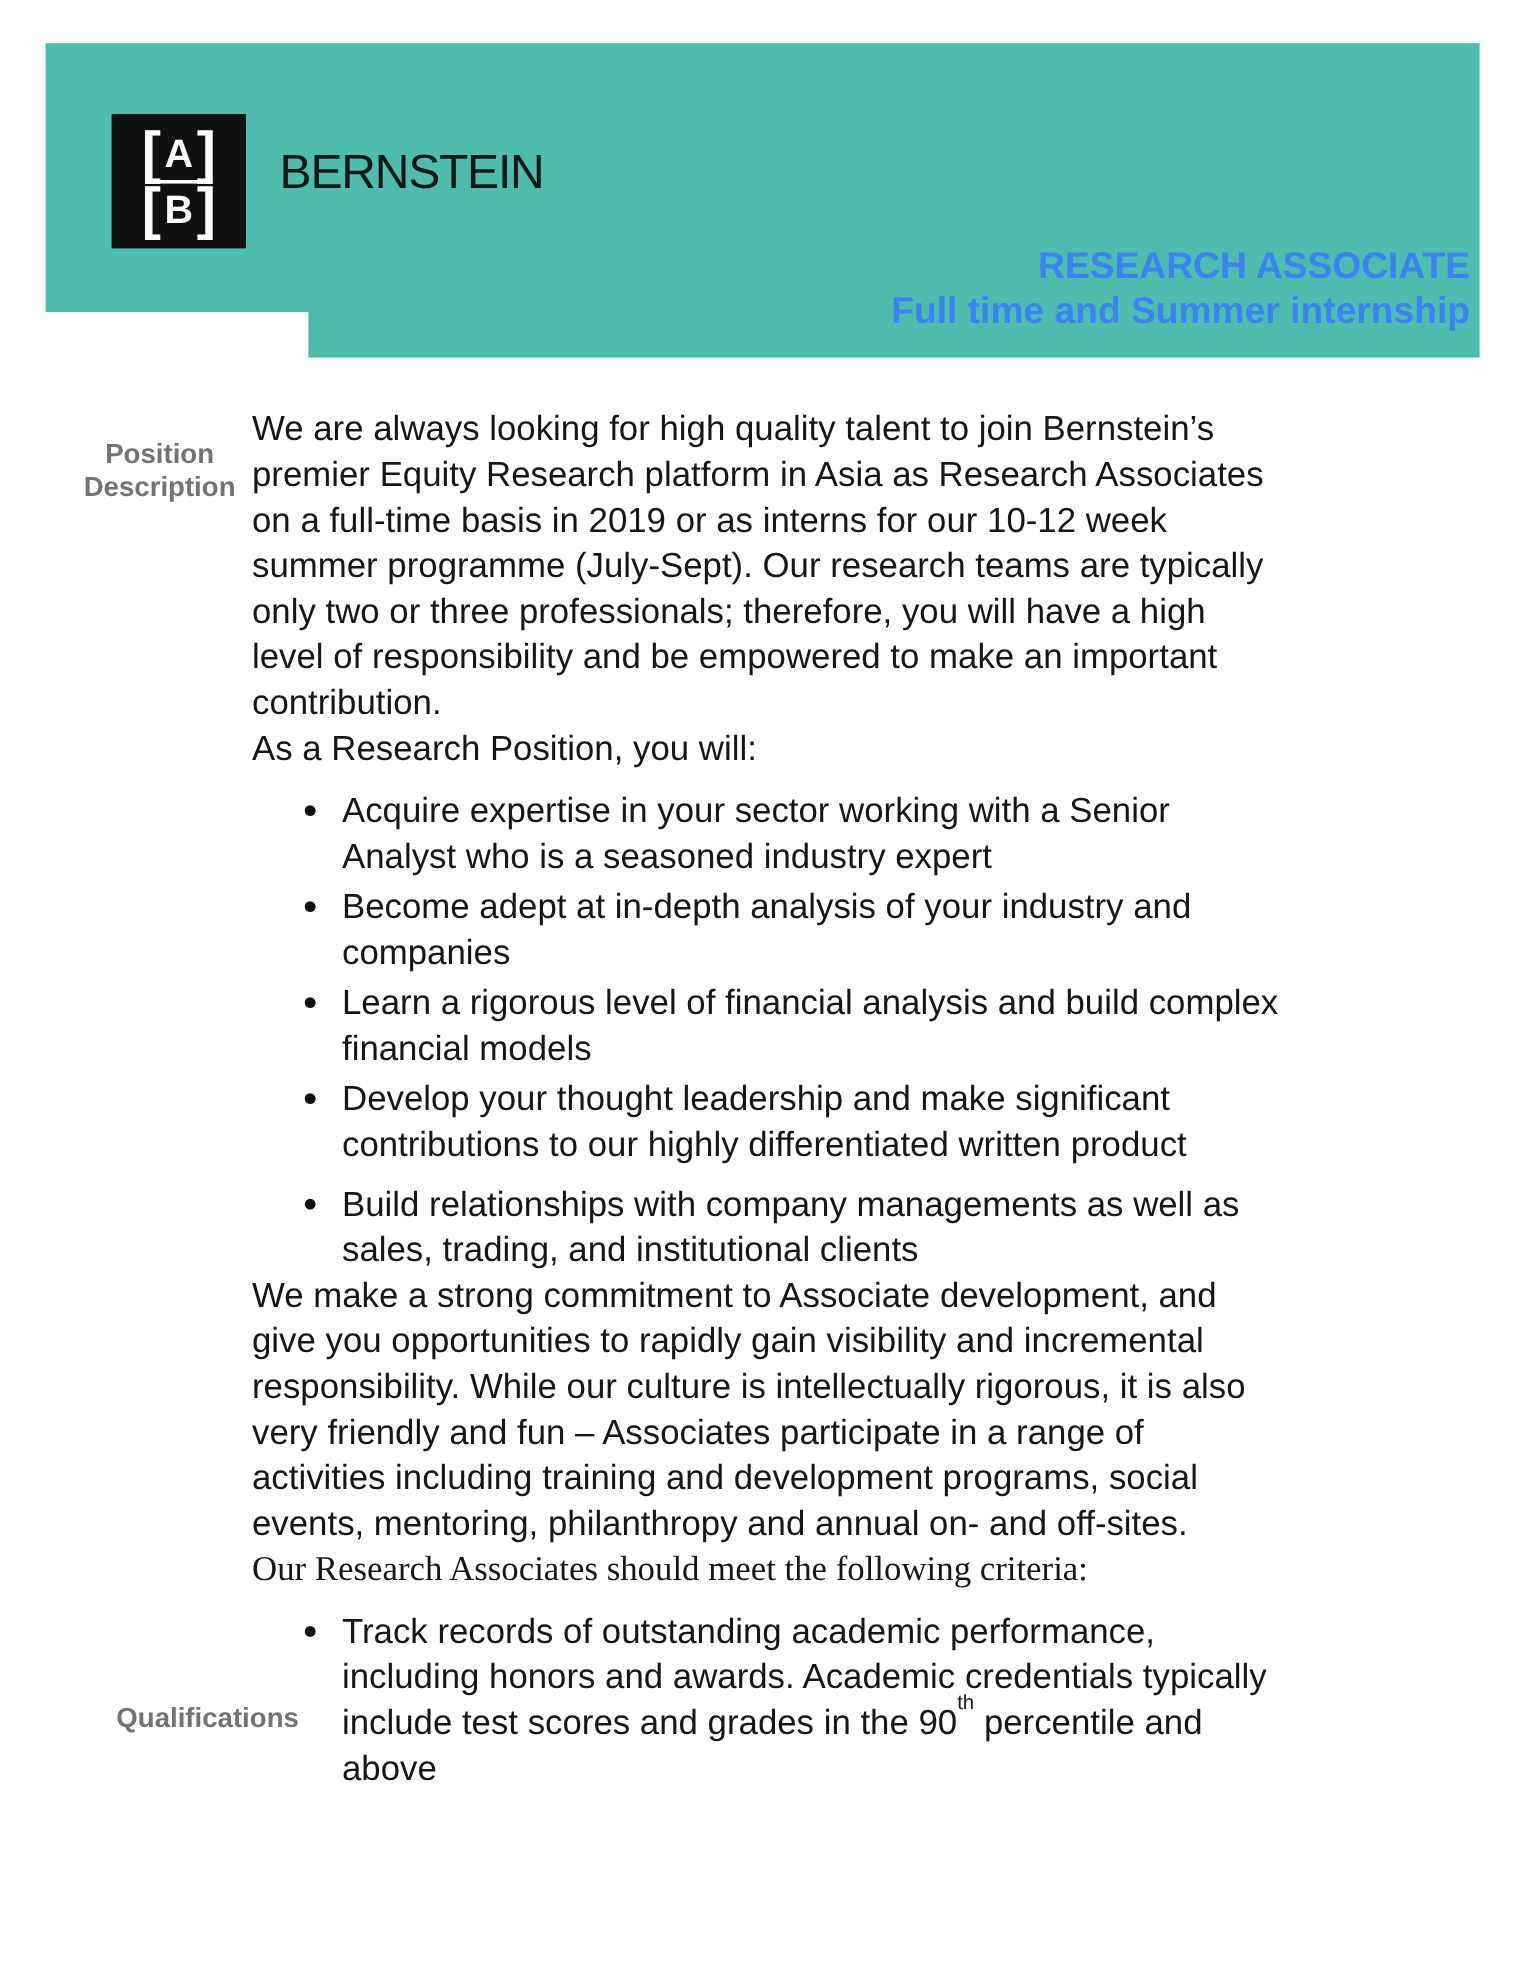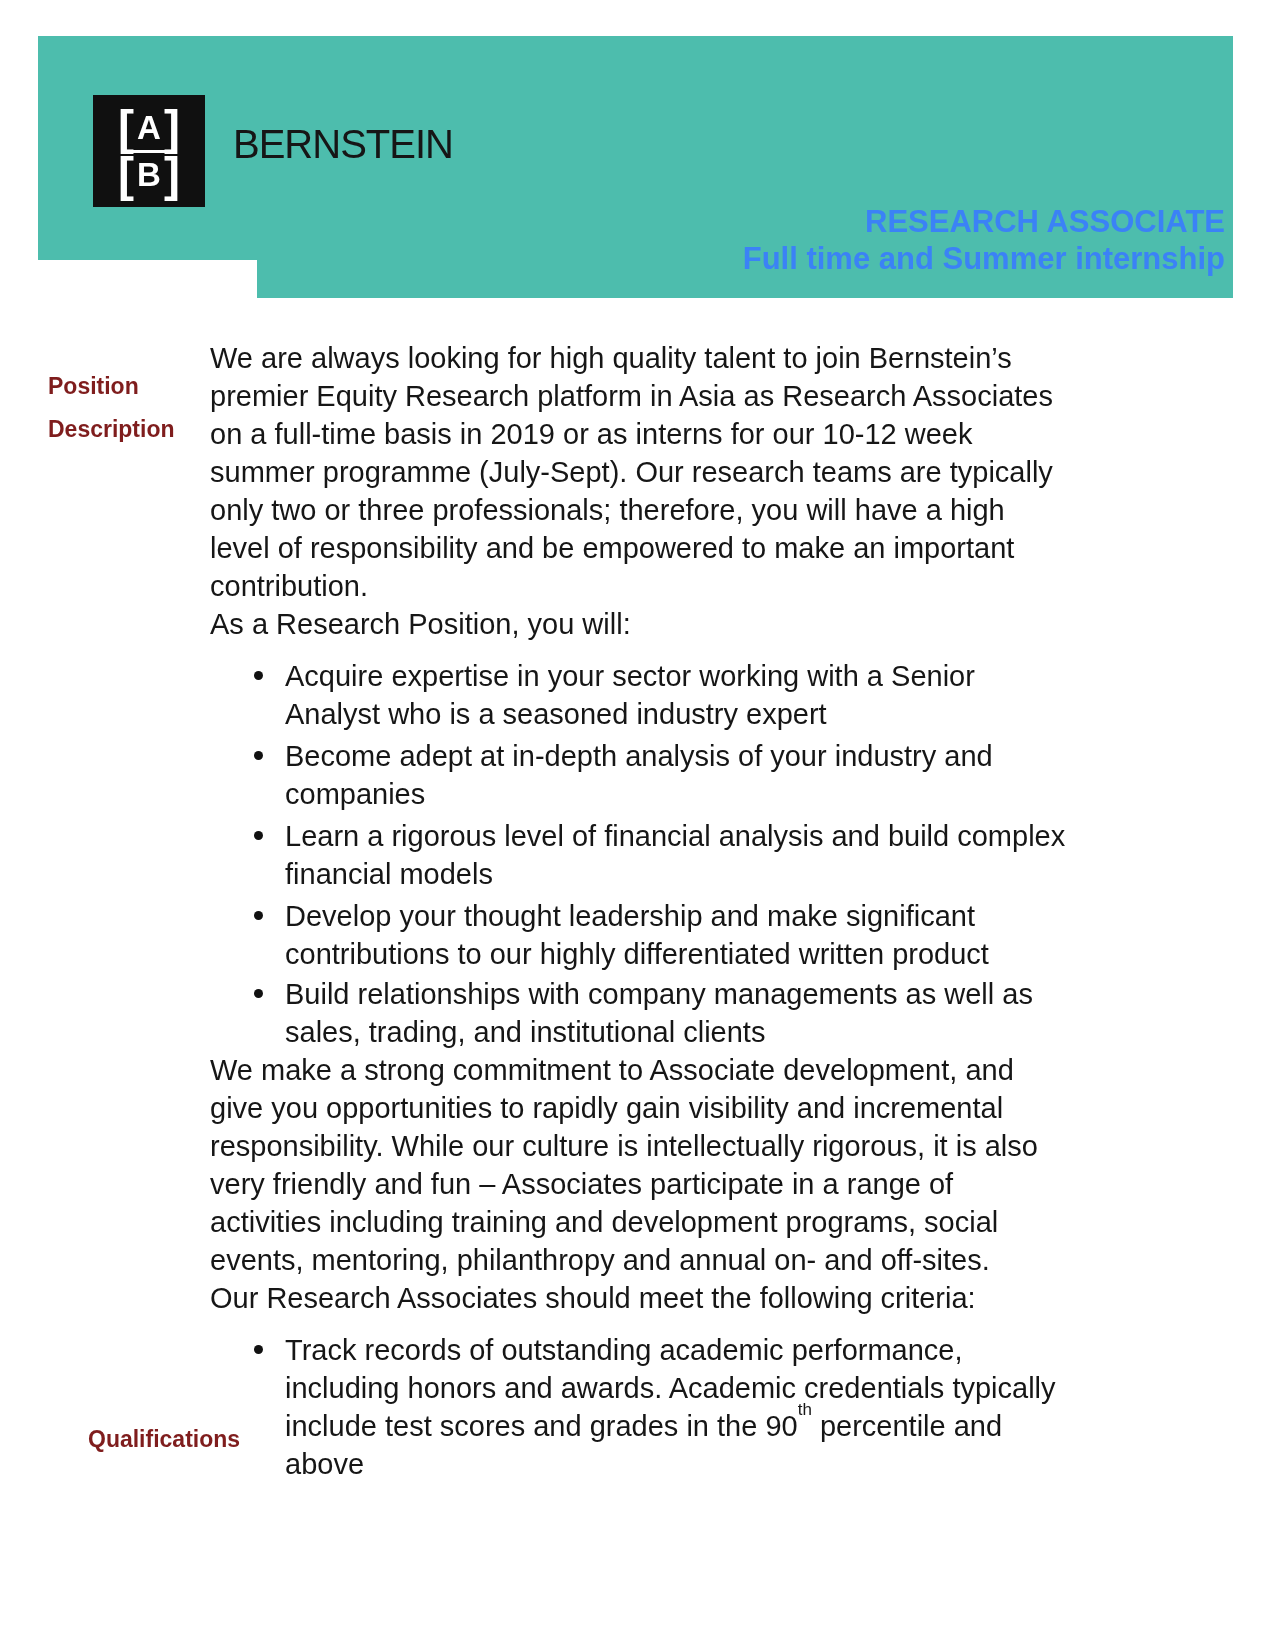--- a/index.html
+++ b/index.html
@@ -22,38 +22,38 @@
   .wordmark{
     position:absolute;left:233px;top:122px;font-size:40px;font-weight:400;
     letter-spacing:-1px;color:#161616;line-height:44px;
   }
   .title-block{
     position:absolute;right:50px;top:203px;text-align:right;color:#3b82f6;
     font-weight:700;font-size:31px;line-height:37px;white-space:nowrap;
   }
   
   .side-label{
-    position:absolute;left:48px;width:170px;font-size:23px;line-height:43px;font-weight:700;color:#7f1d1d;
+    position:absolute;left:48px;width:170px;font-size:23px;line-height:27px;font-weight:700;color:#737373;text-align:center;
   }
   .label-position{top:365px;}
   .label-qualifications{top:1418px;margin-left:40px;}
   .main-col{position:absolute;left:210px;top:339px;width:860px;font-size:29px;line-height:38px;}
   .main-col p{margin:0;}
   .intro{margin-top:50px;}
   ul.bullets{list-style:none;margin:14px 0 0 0;padding:0 0 0 75px;}
   ul.q-bullets{}
   ul.bullets li{position:relative;}
   ul.bullets li + li{margin-top:4px;}
-  ul.bullets li.tight{margin-top:2px;}
+  ul.bullets li.tight{margin-top:12px;}
   ul.bullets li::before{
     content:"";position:absolute;left:-31px;top:14px;width:9px;height:9px;
     border-radius:50%;background:#111111;
   }
   .p2{margin-top:20px;}
-  .q-intro{margin-top:53px;}
+  .q-intro{margin-top:53px;font-family:Liberation Serif, serif;}
   sup.ord{font-size:17px;line-height:0;position:relative;top:-10px;}
 </style>
 </head>
 <body>
 
 <div class="page">
 
   <div class="teal-main"></div>
   <div class="teal-ext"></div>
 

